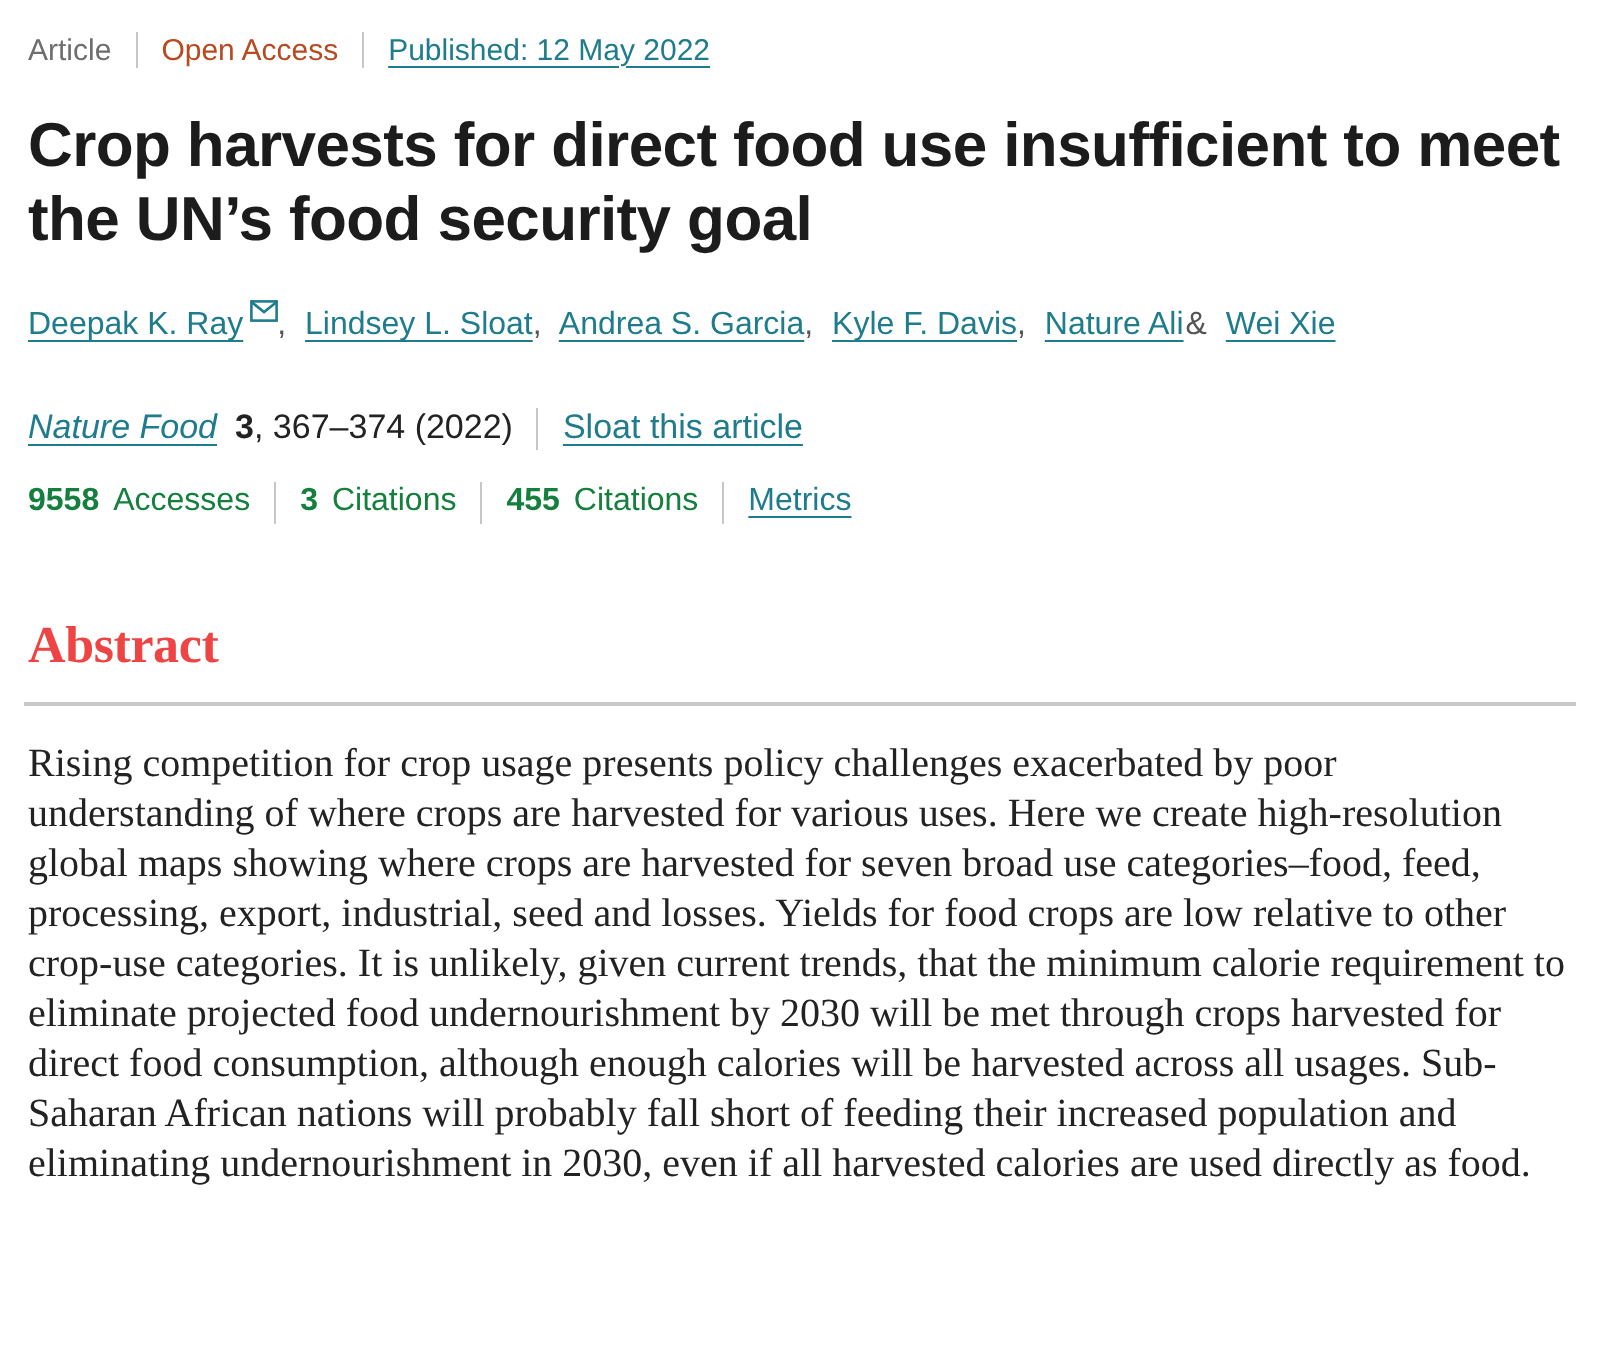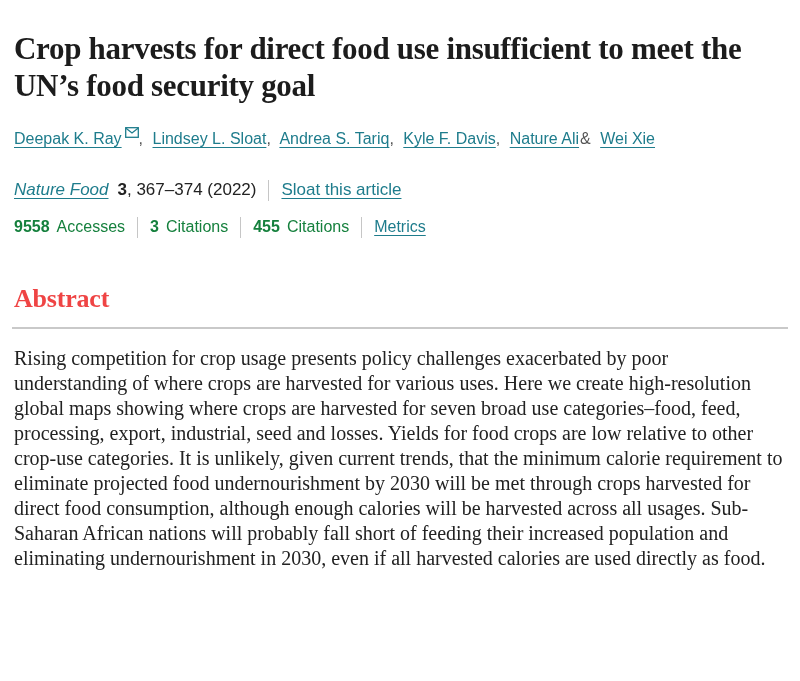--- a/index.html
+++ b/index.html
@@ -37,21 +37,21 @@
   .meta-access { color: #b84a20; }
   a.link {
     color: #1e7c8c;
     text-decoration: underline;
     text-decoration-thickness: 1px;
     text-underline-offset: 3px;
     cursor: pointer;
   }
   
   h1.title {
-    font-family: Liberation Serif, serif;
+    font-family: Liberation Sans, sans-serif;
     font-weight: bold;
     font-size: 31px;
     line-height: 37px;
     letter-spacing: -0.3px;
     color: #1c1c1c;
     margin: 17px 0 0 0;
     max-width: 782px;
   }
   
   .authors {
@@ -113,30 +113,37 @@
     color: #222222;
     margin: 17px 0 0 0;
     max-width: 776px;
   }
 </style>
 </head>
 <body>
 
 <div class="page">
 
+  <div class="meta-row">
+    <span>Article</span>
+    <span class="vsep"></span>
+    <span class="meta-access">Open Access</span>
+    <span class="vsep"></span>
+    <a class="link">Published: 12 May 2022</a>
+  </div>
 
   <h1 class="title">Crop harvests for direct food use insufficient to meet the UN’s food security goal</h1>
 
   <div class="authors">
     <span><a class="link">Deepak K. Ray</a><span class="mail-icon"><svg width="14" height="11" viewBox="0 0 14 11">
             <rect x="0.7" y="0.7" width="12.6" height="9.6" fill="none" stroke="#1e7c8c" stroke-width="1.3"></rect>
             <path d="M1 1.2 L7 6 L13 1.2" fill="none" stroke="#1e7c8c" stroke-width="1.3"></path>
           </svg></span><span class="author-sep">,</span></span>
     <span><a class="link">Lindsey L. Sloat</a><span class="author-sep">,</span></span>
-    <span><a class="link">Andrea S. Tariq</a><span class="author-sep">,</span></span>
+    <span><a class="link">Andrea S. Garcia</a><span class="author-sep">,</span></span>
     <span><a class="link">Kyle F. Davis</a><span class="author-sep">,</span></span>
     <span><a class="link">Nature Ali</a><span class="amp">&amp;</span></span>
     <span><a class="link">Wei Xie</a></span>
   </div>
 
   <div class="citation-row">
     <a class="link journal">Nature Food</a>
     <span class="volume">3</span>
     <span class="pages">, 367–374 (2022)</span>
     <span class="vsep tall"></span>

